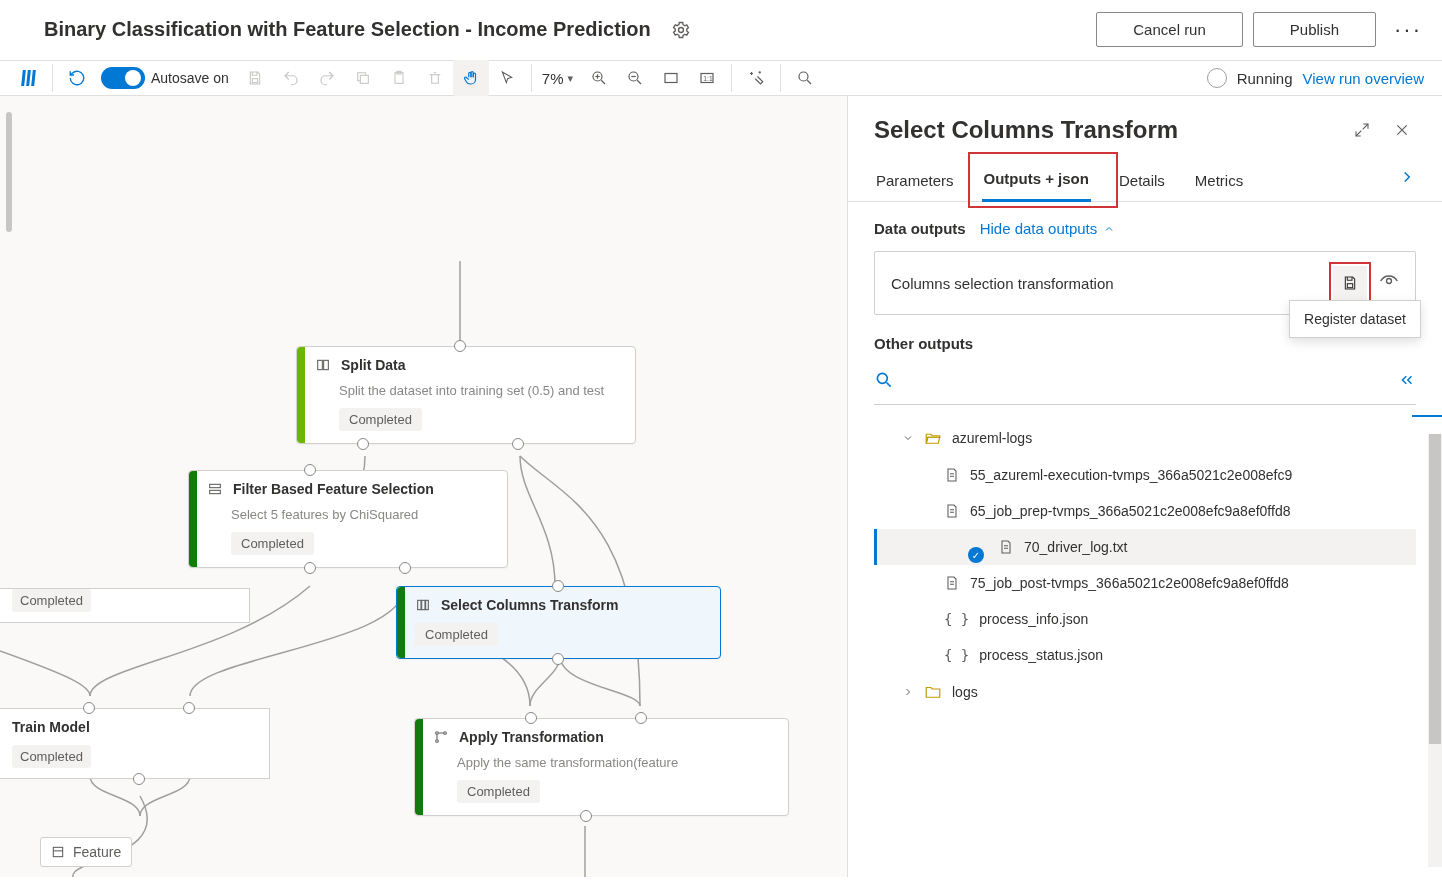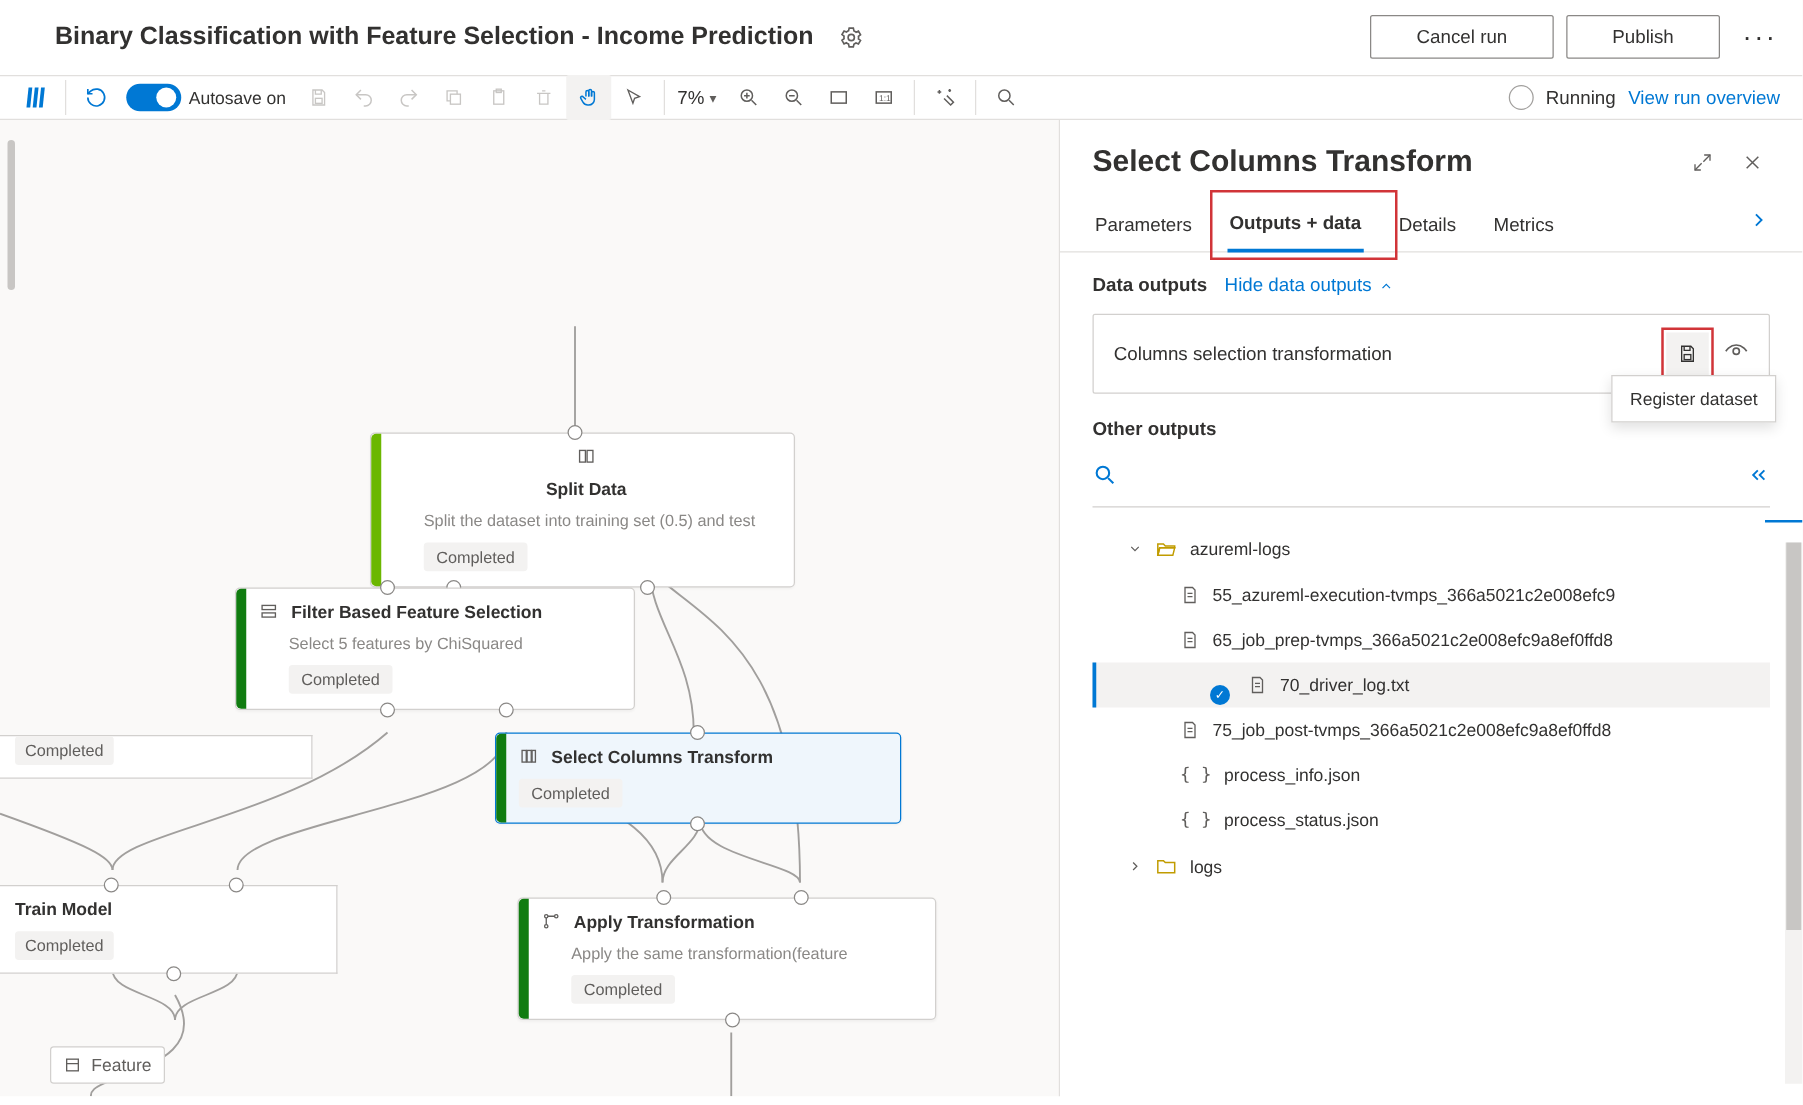--- a/index.html
+++ b/index.html
@@ -540,21 +540,21 @@
         <path d="M190 680 C190 700, 140 700, 140 720"></path>
         <path d="M140 700 C180 770, 40 760, 80 790"></path>
         <path d="M585 730 C585 750, 585 760, 585 790"></path>
       </g>
     </svg>
 
 
     <div class="node" style="left:296px; top:250px; width:340px;">
       <div class="stripe light"></div>
       <span class="port" style="left:157px; top:-7px;"></span>
-      <div class="node-head" style="padding-left:18px;flex-direction:column;">
+      <div class="node-head" style="padding-left:18px;">
         <svg width="16" height="16" viewBox="0 0 24 24" fill="none" stroke="#605e5c" stroke-width="1.6">
             <rect x="4" y="5" width="7" height="14"></rect>
             <rect x="13" y="5" width="7" height="14"></rect>
           </svg>
         <span>Split Data</span>
       </div>
       <div class="node-sub">Split the dataset into training set (0.5) and test</div>
       <span class="badge">Completed</span>
       <span class="port" style="left:60px; bottom:-7px;"></span>
       <span class="port" style="left:215px; bottom:-7px;"></span>
@@ -596,21 +596,21 @@
     </div>
 
     <div class="node-cut" style="left:0; top:612px; width:270px;">
       <span class="port" style="left:83px; top:-7px;"></span>
       <span class="port" style="left:183px; top:-7px;"></span>
       <div class="head">Train Model</div>
       <span class="badge2">Completed</span>
       <span class="port" style="left:133px; bottom:-7px;"></span>
     </div>
 
-    <div class="node" style="left:414px; top:622px; width:335px;">
+    <div class="node" style="left:414px; top:622px; width:375px;">
       <div class="stripe dark"></div>
       <span class="port" style="left:110px; top:-7px;"></span>
       <span class="port" style="left:220px; top:-7px;"></span>
       <div class="node-head" style="padding-left:18px;">
         <svg width="16" height="16" viewBox="0 0 24 24" fill="none" stroke="#605e5c" stroke-width="1.6">
             <circle cx="6" cy="6" r="2"></circle>
             <circle cx="18" cy="6" r="2"></circle>
             <circle cx="6" cy="18" r="2"></circle>
             <path d="M8 6h8M6 8v8"></path>
           </svg>
@@ -644,21 +644,21 @@
       <span class="panel-ic">
         <svg width="16" height="16" viewBox="0 0 24 24" fill="none" stroke="currentColor" stroke-width="1.8">
             <path d="M5 5l14 14M19 5 5 19"></path>
           </svg>
       </span>
     </div>
 
     <div class="tabs">
       <div class="tab">Parameters</div>
       <div style="position:relative;">
-        <div class="tab active">Outputs + data</div>
+        <div class="tab active">Outputs + json</div>
         <div class="tab-box-highlight" style="left:-14px; top:-10px; width:150px; height:56px;"></div>
       </div>
       <div class="tab">Details</div>
       <div class="tab">Metrics</div>
       <span class="tabs-chev">
         <svg width="18" height="18" viewBox="0 0 24 24" fill="none" stroke="currentColor" stroke-width="2">
             <path d="M9 6l6 6-6 6"></path>
           </svg>
       </span>
     </div>

